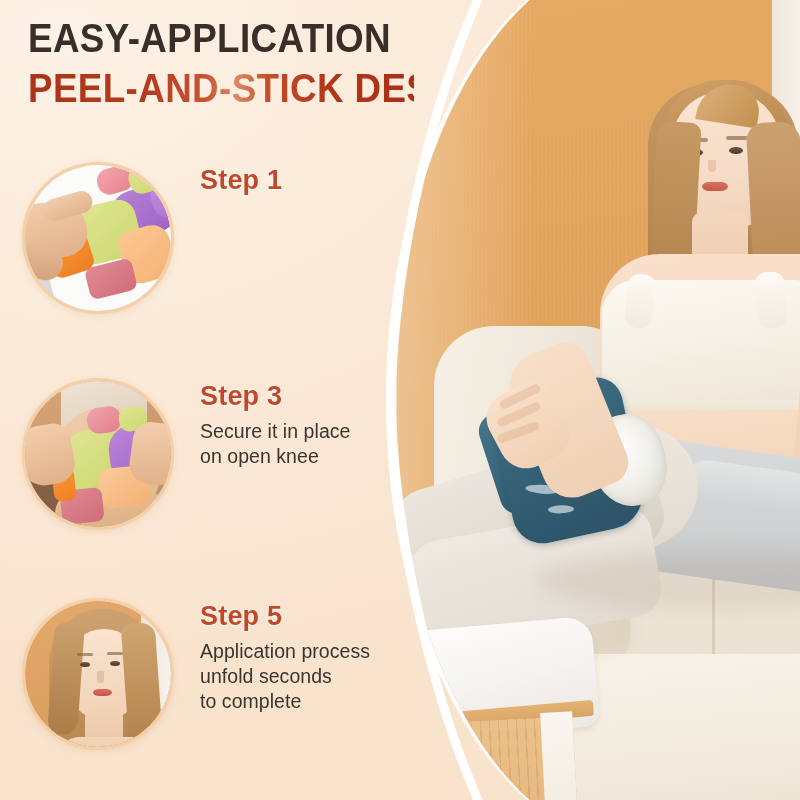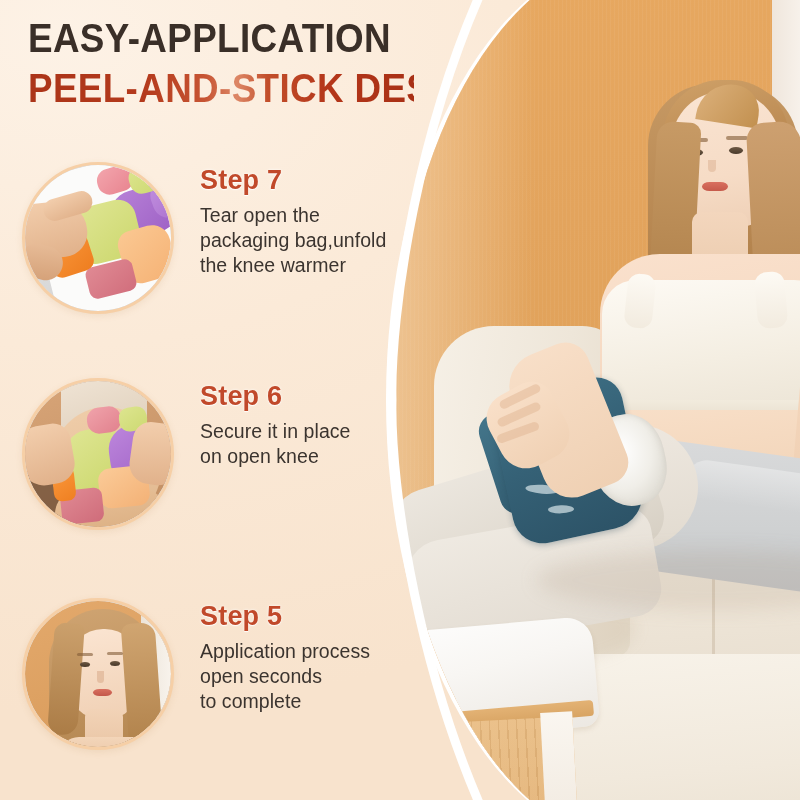--- a/index.html
+++ b/index.html
@@ -285,24 +285,21 @@
         <div class="patch" style="left:96px;top:62px;width:52px;height:54px;background:linear-gradient(150deg,#fbc892,#f5b275);border-radius:14px 18px 14px 16px;transform:rotate(-16deg);"></div>
         <div class="patch" style="left:62px;top:98px;width:48px;height:32px;background:linear-gradient(150deg,#e08a94,#d16e7c);border-radius:8px;transform:rotate(-14deg);"></div>
         <div class="patch" style="left:22px;top:68px;width:44px;height:42px;background:linear-gradient(150deg,#fb9a3e,#ee7d1f);border-radius:10px 14px 10px 12px;transform:rotate(-18deg);"></div>
 
         <div class="hand" style="left:-24px;top:38px;width:86px;height:56px;border-radius:26px 30px 24px 22px;transform:rotate(-6deg);"></div>
         <div class="hand" style="left:18px;top:30px;width:50px;height:22px;border-radius:12px;transform:rotate(-16deg);"></div>
         <div class="hand" style="left:-6px;top:80px;width:44px;height:34px;border-radius:18px;transform:rotate(14deg);background:linear-gradient(170deg,#e8bd99,#d4a077);"></div>
       </div>
     </div>
     <div class="step-text">
-      <div class="step-label">Step 7</div>
-      <div class="step-body">Tear open the
-packaging bag,unfold
-the knee warmer</div>
+      <div class="step-label">Step 1</div>
     </div>
   </div>
 
   <div class="step step-2">
     <div class="thumb">
       <div class="thumb-inner">
         <div class="skin-bg"></div>
         <div style="position:absolute;left:36px;top:0;width:86px;height:62px;background:linear-gradient(160deg,#efe3d4,#ddcdb8);"></div>
         <div style="position:absolute;left:0;top:92px;width:56px;height:60px;background:#4a3527;opacity:.55;"></div>
         <div class="knee-bg"></div>
@@ -314,21 +311,21 @@
         <div class="patch" style="left:94px;top:26px;width:28px;height:24px;background:linear-gradient(150deg,#dde58f,#cdd972);border-radius:10px;transform:rotate(-8deg);"></div>
         <div class="patch" style="left:74px;top:86px;width:50px;height:40px;background:linear-gradient(150deg,#fbcb98,#f3b176);border-radius:12px;transform:rotate(-6deg);"></div>
         <div class="patch" style="left:36px;top:108px;width:42px;height:34px;background:linear-gradient(150deg,#e08a94,#cf6c7a);border-radius:8px;transform:rotate(-6deg);"></div>
         <div class="patch" style="left:28px;top:86px;width:22px;height:34px;background:linear-gradient(150deg,#fb9a3e,#ef7f21);border-radius:8px;transform:rotate(-6deg);"></div>
 
         <div class="hand" style="left:-6px;top:44px;width:54px;height:60px;border-radius:22px 18px 20px 24px;transform:rotate(-10deg);"></div>
         <div class="hand" style="left:106px;top:42px;width:52px;height:62px;border-radius:18px 22px 24px 20px;transform:rotate(8deg);"></div>
       </div>
     </div>
     <div class="step-text">
-      <div class="step-label">Step 6</div>
+      <div class="step-label">Step 3</div>
       <div class="step-body">Secure it in place
 on open knee</div>
     </div>
   </div>
 
   <div class="step step-3">
     <div class="thumb">
       <div class="thumb-inner">
         <div class="portrait-bg"></div>
         <div class="p-curtain"></div>
@@ -342,21 +339,21 @@
         <div class="p-eye" style="left:85px;top:60px;"></div>
         <div style="position:absolute;left:72px;top:70px;width:7px;height:12px;border-radius:0 0 5px 5px;background:rgba(214,166,132,.5);"></div>
         <div class="p-lip"></div>
         <div class="p-neck"></div>
         <div style="position:absolute;left:34px;top:136px;width:94px;height:30px;border-radius:20px 20px 0 0;background:linear-gradient(180deg,#f3d5b9,#e8c4a1);"></div>
       </div>
     </div>
     <div class="step-text">
       <div class="step-label">Step 5</div>
       <div class="step-body">Application process
-open seconds
+unfold seconds
 to complete</div>
     </div>
   </div>
 
   <div class="photo-panel">
     <div class="photo">
 
       <div class="wall"></div>
       <div class="wall-tex"></div>
       <div class="wall-glow"></div>

